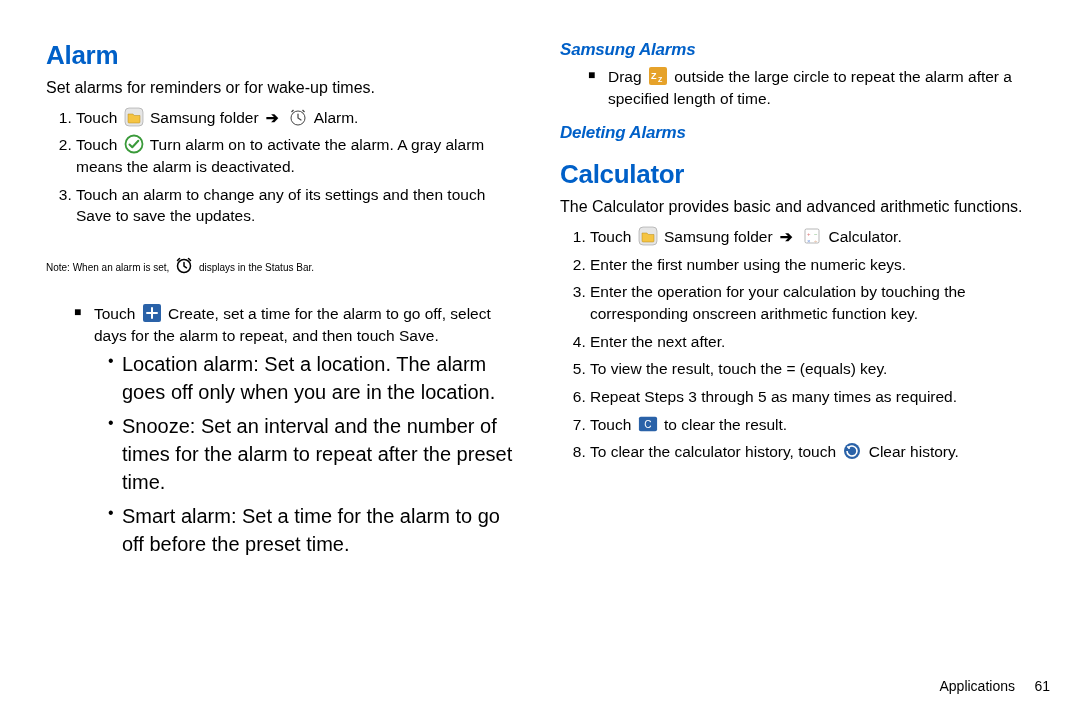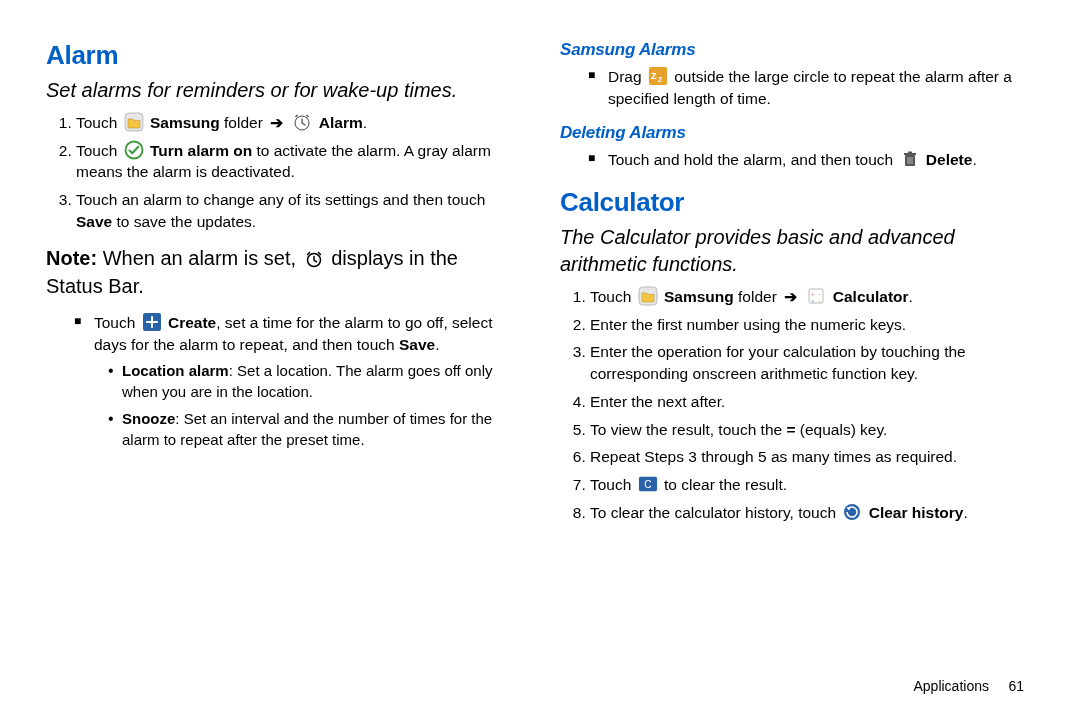--- a/index.html
+++ b/index.html
@@ -1,31 +1,31 @@
 <!DOCTYPE html>
 <html><head>
 <meta charset="utf-8">
 <style>
   html,body{margin:0;padding:0;width:1080px;height:720px;font-family:Arial,Helvetica,sans-serif;color:#000;background:#fff;}
   .page{display:flex;flex-direction:row;padding:40px 46px 30px 46px;gap:40px;box-sizing:border-box;height:100%;}
   .col{flex:1;min-width:0;}
   h1{font-family:Arial,Helvetica,sans-serif;font-weight:900;color:#0060c8;font-size:26px;margin:0 0 6px 0;letter-spacing:-0.3px;}
   h2{font-family:Arial,Helvetica,sans-serif;font-weight:900;font-style:italic;color:#0060c8;font-size:17px;margin:14px 0 6px 0;letter-spacing:-0.2px;}
-  p.lead{font-size:20px;margin:0 0 8px 0;line-height:1.35;font-style:italic;}
+  p.lead{font-size:16px;margin:0 0 8px 0;line-height:1.35;}
   ol{list-style:decimal;margin:4px 0 8px 0;padding-left:30px;}
   ol>li{font-size:15.5px;line-height:1.4;margin-bottom:6px;}
   ul.sq{list-style:none;margin:4px 0 4px 28px;padding:0;}
   ul.sq>li{font-size:15.5px;line-height:1.4;margin-bottom:6px;position:relative;padding-left:20px;}
   ul.sq>li:before{content:"■";position:absolute;left:0;top:1px;font-size:12px;}
   ul.dot{list-style:none;margin:4px 0 4px 14px;padding:0;}
-  ul.dot>li{font-size:15px;line-height:1.4;margin-bottom:6px;position:relative;padding-left:14px;}
+  ul.dot>li{font-size:20px;line-height:1.4;margin-bottom:6px;position:relative;padding-left:14px;}
   ul.dot>li:before{content:"•";position:absolute;left:0;top:0;font-size:16px;}
-  b{font-weight:700;}
-  .note{font-size:20px;line-height:1.4;margin:12px 0;}
-  .footer{position:absolute;bottom:26px;right:56px;font-size:14px;}
+  b{font-weight:400;}
+  .note{font-size:10px;line-height:1.4;margin:28px 0;}
+  .footer{position:absolute;bottom:26px;right:30px;font-size:14px;}
   .ico{display:inline-block;vertical-align:-4px;width:20px;height:20px;margin:0 2px;}
   .ico svg{width:100%;height:100%;display:block;}
   .arrow{display:inline-block;font-weight:700;margin:0 3px;}
   .arrow:before{content:"\2794";}
 </style>
 </head>
 <body>
 
 <div class="page">
 
@@ -63,48 +63,39 @@
 
     <ul class="sq">
       <li>
         <span>Touch </span><span class="ico"><svg viewBox="0 0 20 20">
               <rect x="1" y="1" width="18" height="18" rx="2" fill="#2a62a8"></rect>
               <path d="M10 5 v10 M5 10 h10" stroke="#fff" stroke-width="2" stroke-linecap="round"></path>
             </svg></span> <b>Create</b><span>, set a time for the alarm to go off, select days for the alarm to repeat, and then touch </span><b>Save</b><span>.</span>
         <ul class="dot">
           <li><b>Location alarm</b><span>: Set a location. The alarm goes off only when you are in the location.</span></li>
           <li><b>Snooze</b><span>: Set an interval and the number of times for the alarm to repeat after the preset time.</span></li>
+          <li><b>Smart alarm</b><span>: Set a time for the alarm to go off before the preset time.</span></li>
         </ul>
       </li>
     </ul>
   </div>
 
   <div class="col">
     <h2 style="margin-top:0">Samsung Alarms</h2>
     <ul class="sq">
       <li>
         <span>Drag </span><span class="ico"><svg viewBox="0 0 20 20">
               <rect x="1" y="1" width="18" height="18" rx="2" fill="#e6a22a"></rect>
               <text x="3" y="13" font-size="9" font-weight="900" fill="#fff" font-family="Arial">Z</text>
               <text x="10" y="16" font-size="7" font-weight="900" fill="#fff" font-family="Arial">Z</text>
             </svg></span><span> outside the large circle to repeat the alarm after a specified length of time.</span>
       </li>
     </ul>
 
     <h2>Deleting Alarms</h2>
-    <ul class="sq">
-      <li>
-        <span>Touch and hold the alarm, and then touch </span><span class="ico"><svg viewBox="0 0 20 20">
-              <rect x="5" y="6" width="10" height="11" rx="1" fill="#555"></rect>
-              <rect x="4" y="4" width="12" height="2" fill="#555"></rect>
-              <rect x="8" y="2.5" width="4" height="2" fill="#555"></rect>
-              <path d="M8 8 v7 M10 8 v7 M12 8 v7" stroke="#bbb" stroke-width="1"></path>
-            </svg></span> <b>Delete</b><span>.</span>
-      </li>
-    </ul>
 
     <h1 style="margin-top:16px">Calculator</h1>
     <p class="lead">The Calculator provides basic and advanced arithmetic functions.</p>
     <ol>
       <li>
         <span>Touch </span><span class="ico"><svg viewBox="0 0 20 20">
               <rect x="1" y="1" width="18" height="18" rx="4" fill="#e6e6e6" stroke="#888" stroke-width="0.5"></rect>
               <path d="M4 7 h5 l1.2 1.5 H16 v6.5 a1 1 0 0 1 -1 1 H5 a1 1 0 0 1 -1 -1 Z" fill="#f5c443" stroke="#b58a1a" stroke-width="0.5"></path>
             </svg></span> <b>Samsung</b><span> folder </span><span class="arrow"></span> <span class="ico"><svg viewBox="0 0 20 20">
               <rect x="3" y="3" width="14" height="14" rx="1.5" fill="#fff" stroke="#888" stroke-width="0.6"></rect>

